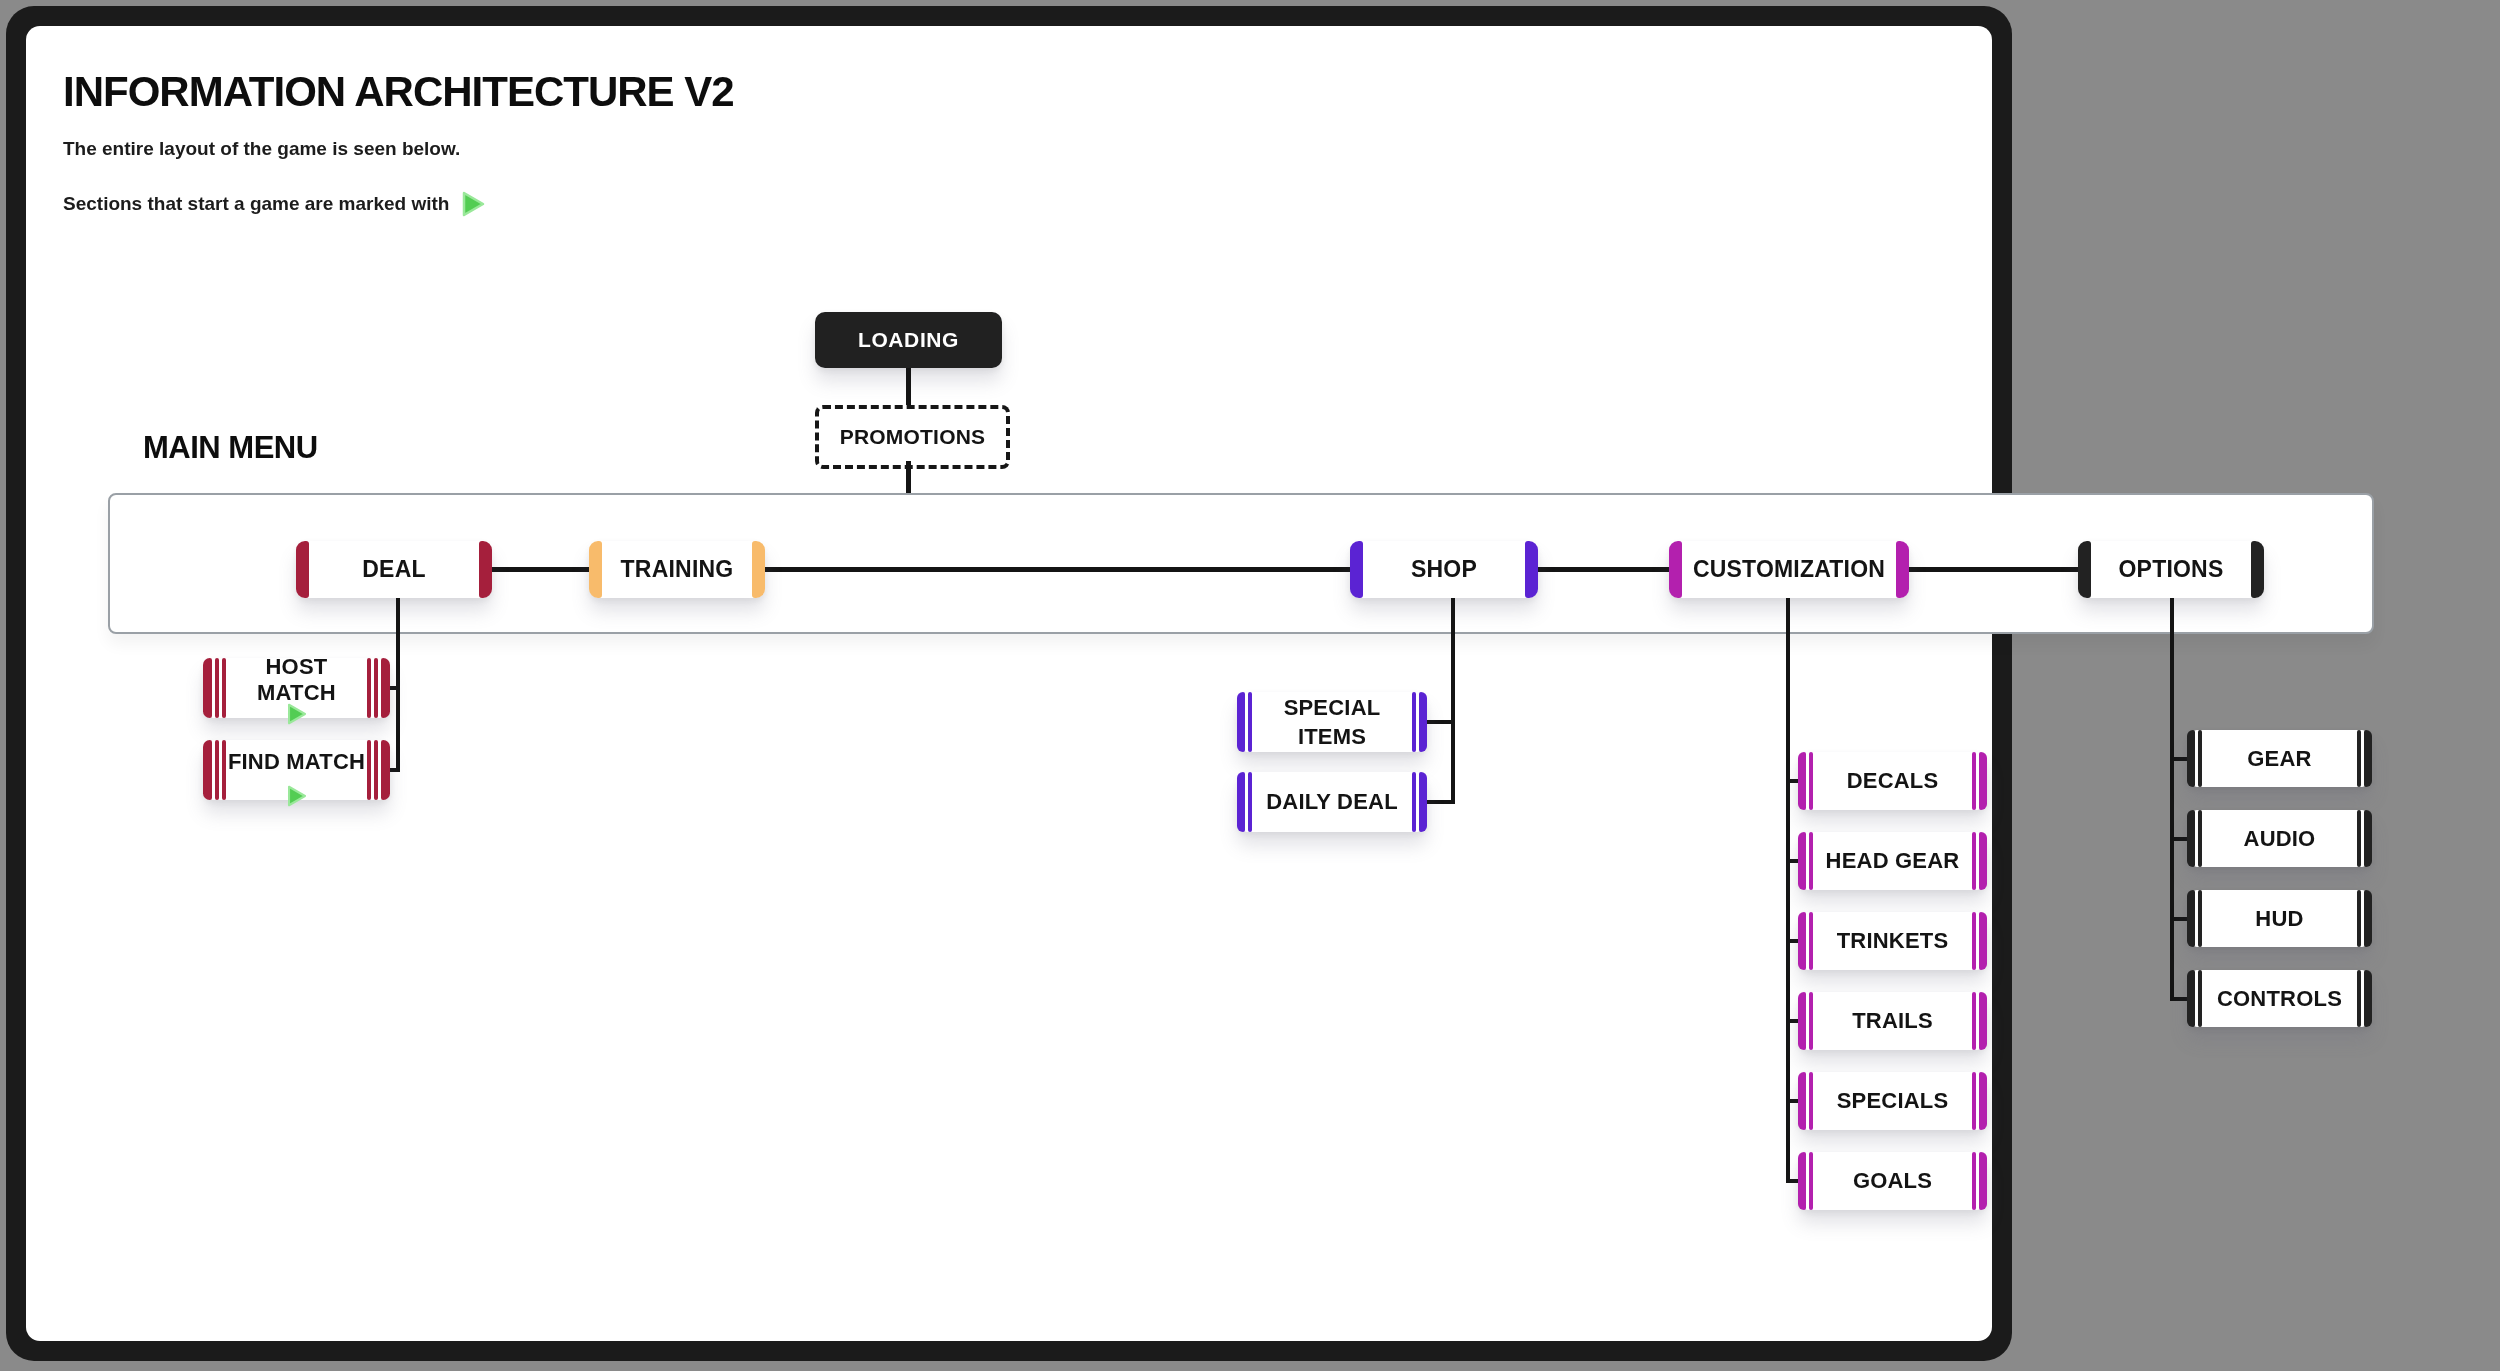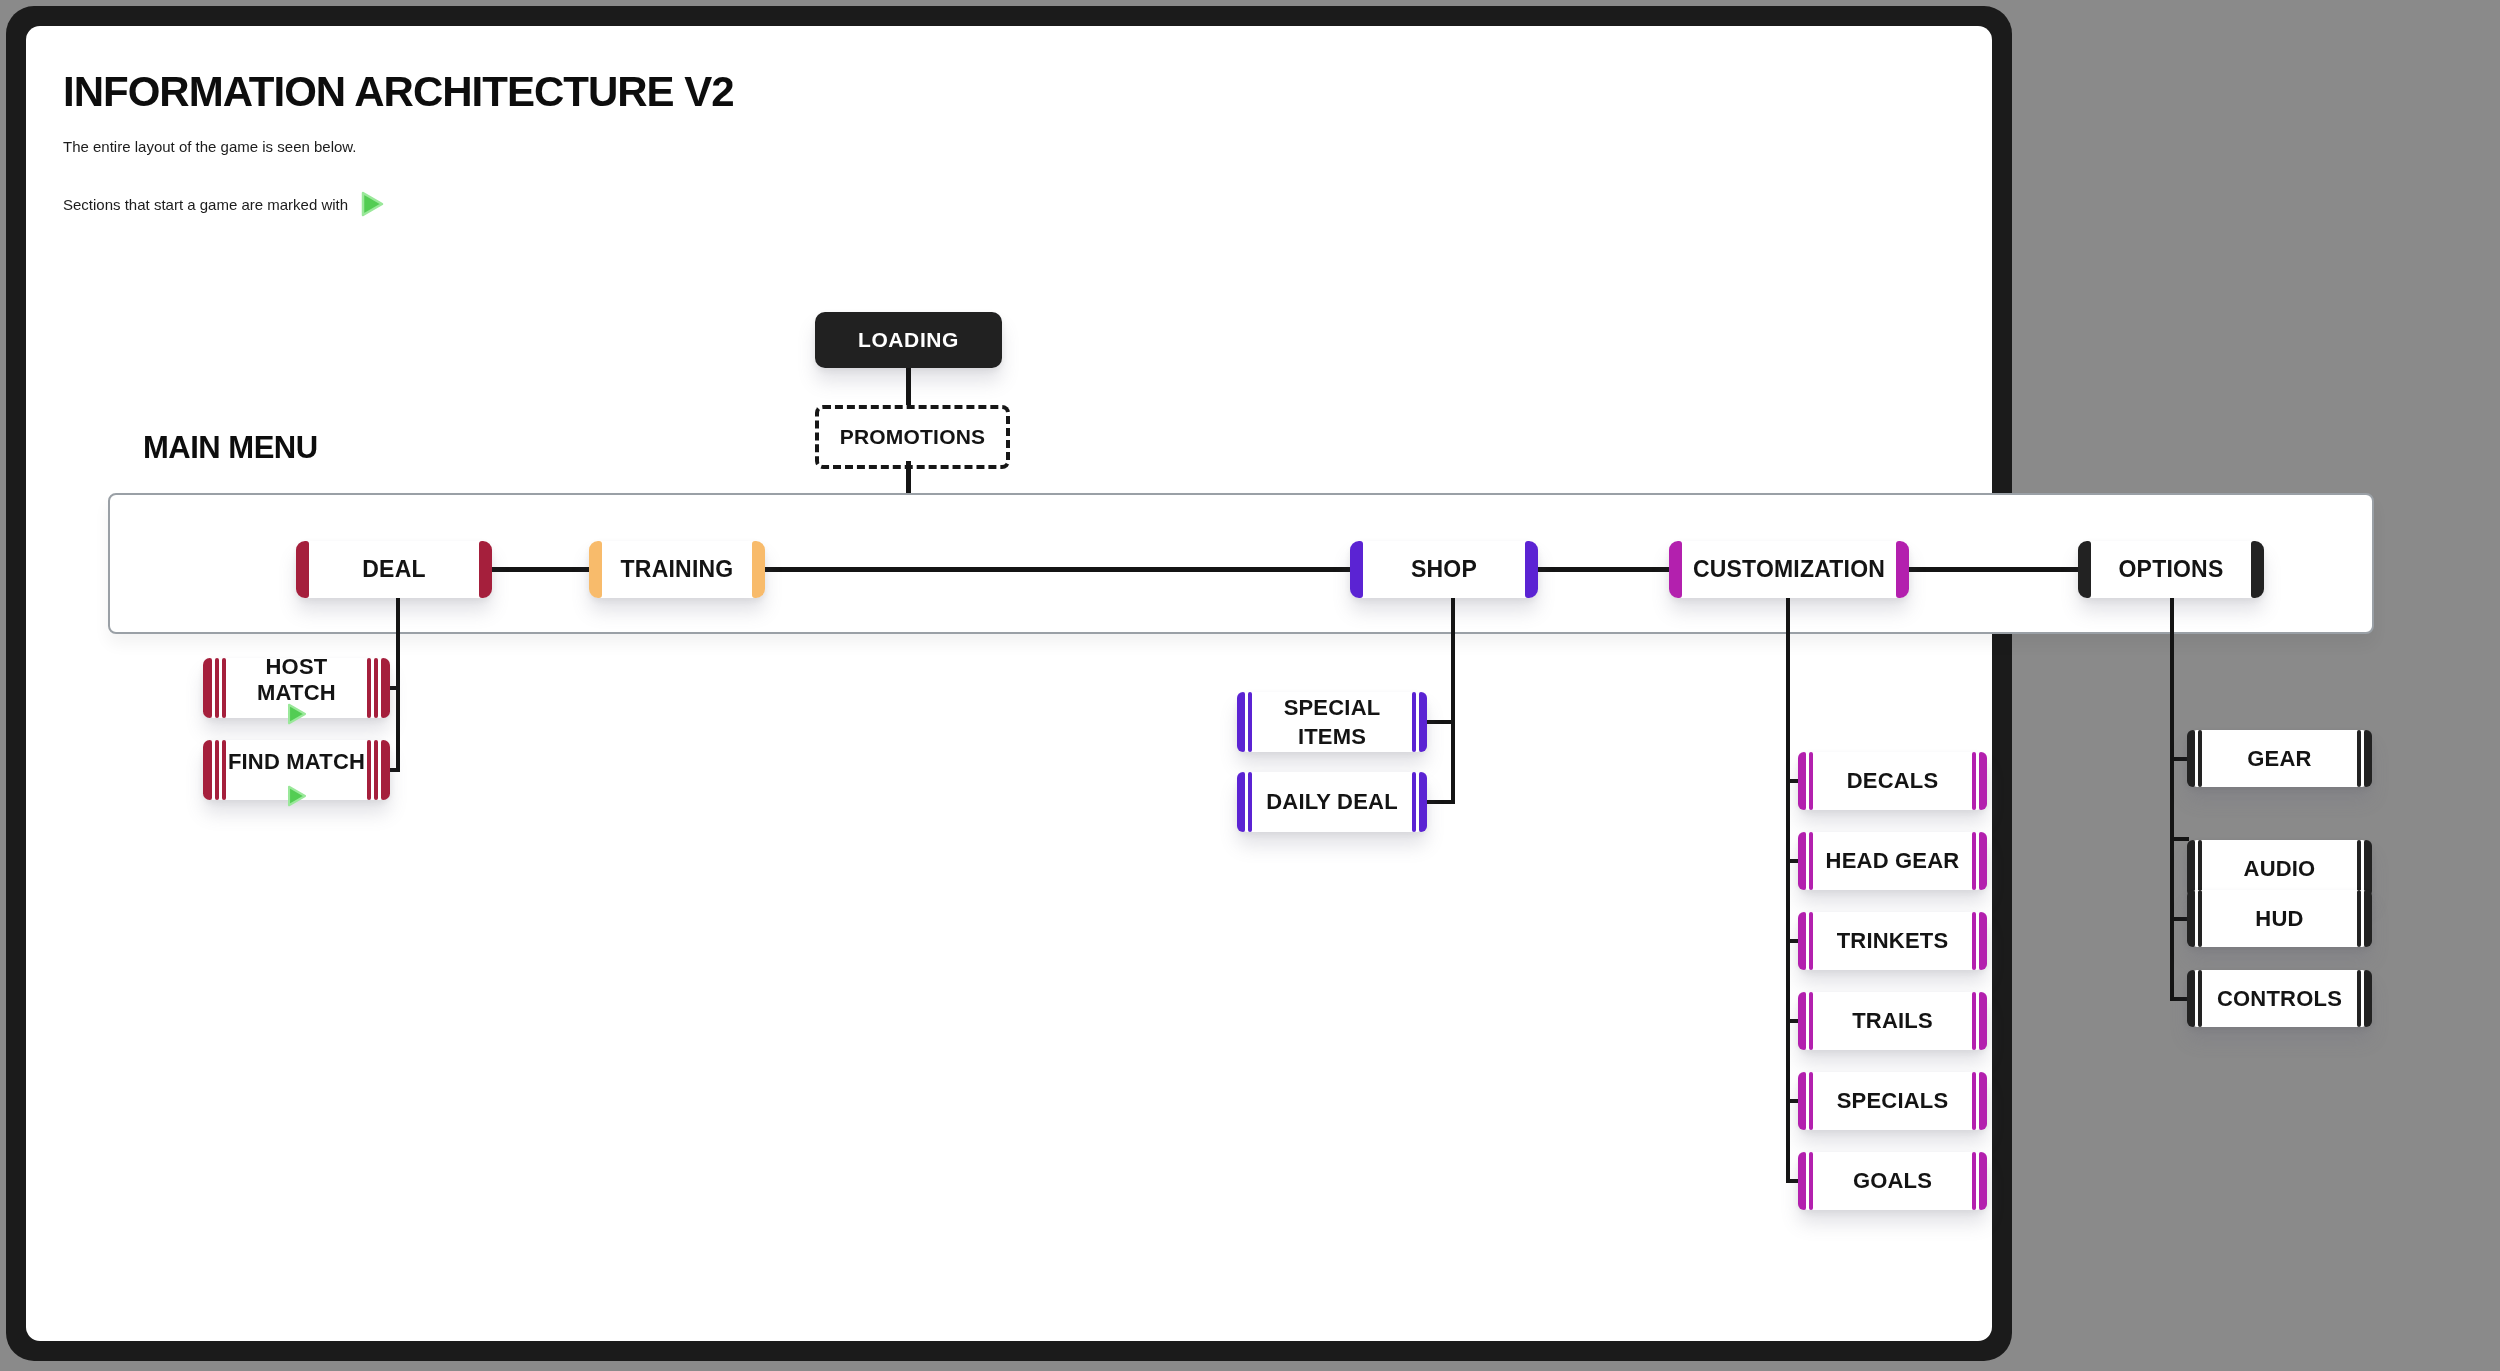--- a/index.html
+++ b/index.html
@@ -5,21 +5,21 @@
   html,body{margin:0;padding:0;background:#8a8a8a;width:2500px;height:1371px;overflow:hidden;
     font-family:"Liberation Sans",sans-serif;}
   .canvas{position:relative;width:2018px;height:1371px;}
   .device-frame{position:absolute;left:6px;top:6px;right:6px;bottom:10px;background:var(--frame,#1b1b1b);
     border-radius:28px;}
   .content-surface{position:absolute;left:26px;top:26px;right:26px;bottom:30px;background:#ffffff;
     border-radius:14px;}
 
   .page-title{position:absolute;left:63px;top:68px;font-size:42px;font-weight:bold;letter-spacing:-1px;
     color:#0d0d0d;white-space:nowrap;}
-  .intro{position:absolute;left:63px;font-size:15px;color:#1c1c1c;display:flex;align-items:center;white-space:nowrap;}
+  .intro{position:absolute;left:63px;font-size:19px;color:#1c1c1c;display:flex;align-items:center;white-space:nowrap;font-weight:bold;}
   .intro.l1{top:138px;}
   .intro.l2{top:190px;}
   .legend-icon{margin-left:12px;display:block;}
 
   .section-label{position:absolute;left:111px;top:430px;font-size:31px;font-weight:bold;letter-spacing:-.5px;color:#0d0d0d;margin-left:32px;}
 
   .menu-frame{position:absolute;left:108px;top:493px;width:2262px;height:137px;background:#fff;
     border:2px solid #9aa0a6;border-radius:8px;box-shadow:0 10px 16px rgba(0,0,0,.05);}
 
   .hline,.vline{position:absolute;background:var(--line,#141414);}
@@ -278,21 +278,21 @@
     <span class="edge l">
         <i class="b1"></i>
         <i class="b2"></i>
       </span>
     <span class="lbl">GEAR</span>
     <span class="edge r">
         <i class="b1"></i>
         <i class="b2"></i>
       </span>
   </div>
-  <div class="node d2" style="left:2187px;top:840px;width:185px;height:57px;--c:var(--options)">
+  <div class="node d2" style="left:2187px;top:810px;width:185px;height:57px;--c:var(--options)">
     <span class="edge l">
         <i class="b1"></i>
         <i class="b2"></i>
       </span>
     <span class="lbl">AUDIO</span>
     <span class="edge r">
         <i class="b1"></i>
         <i class="b2"></i>
       </span>
   </div>

